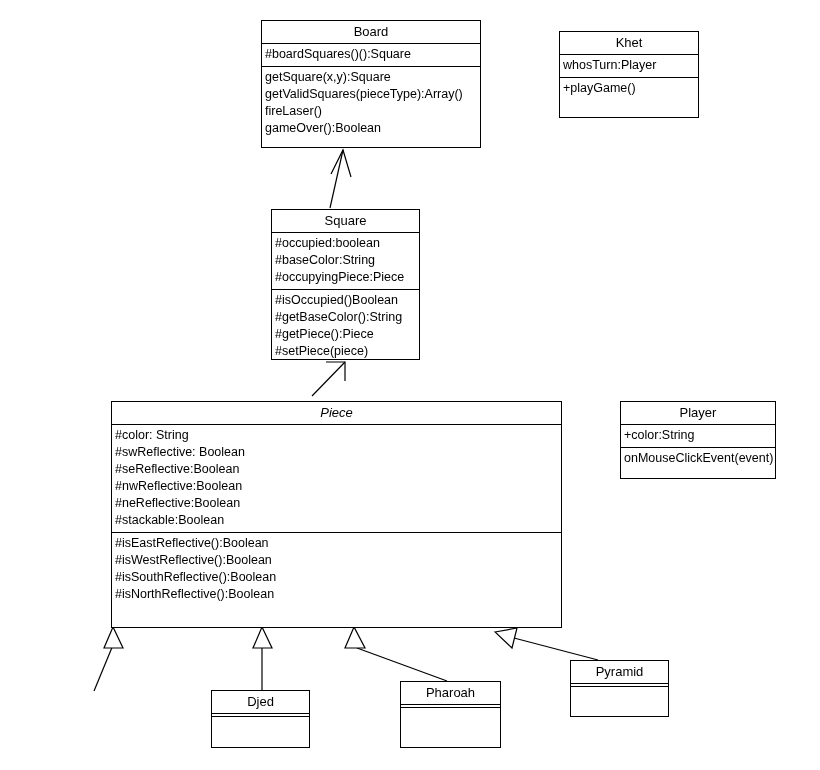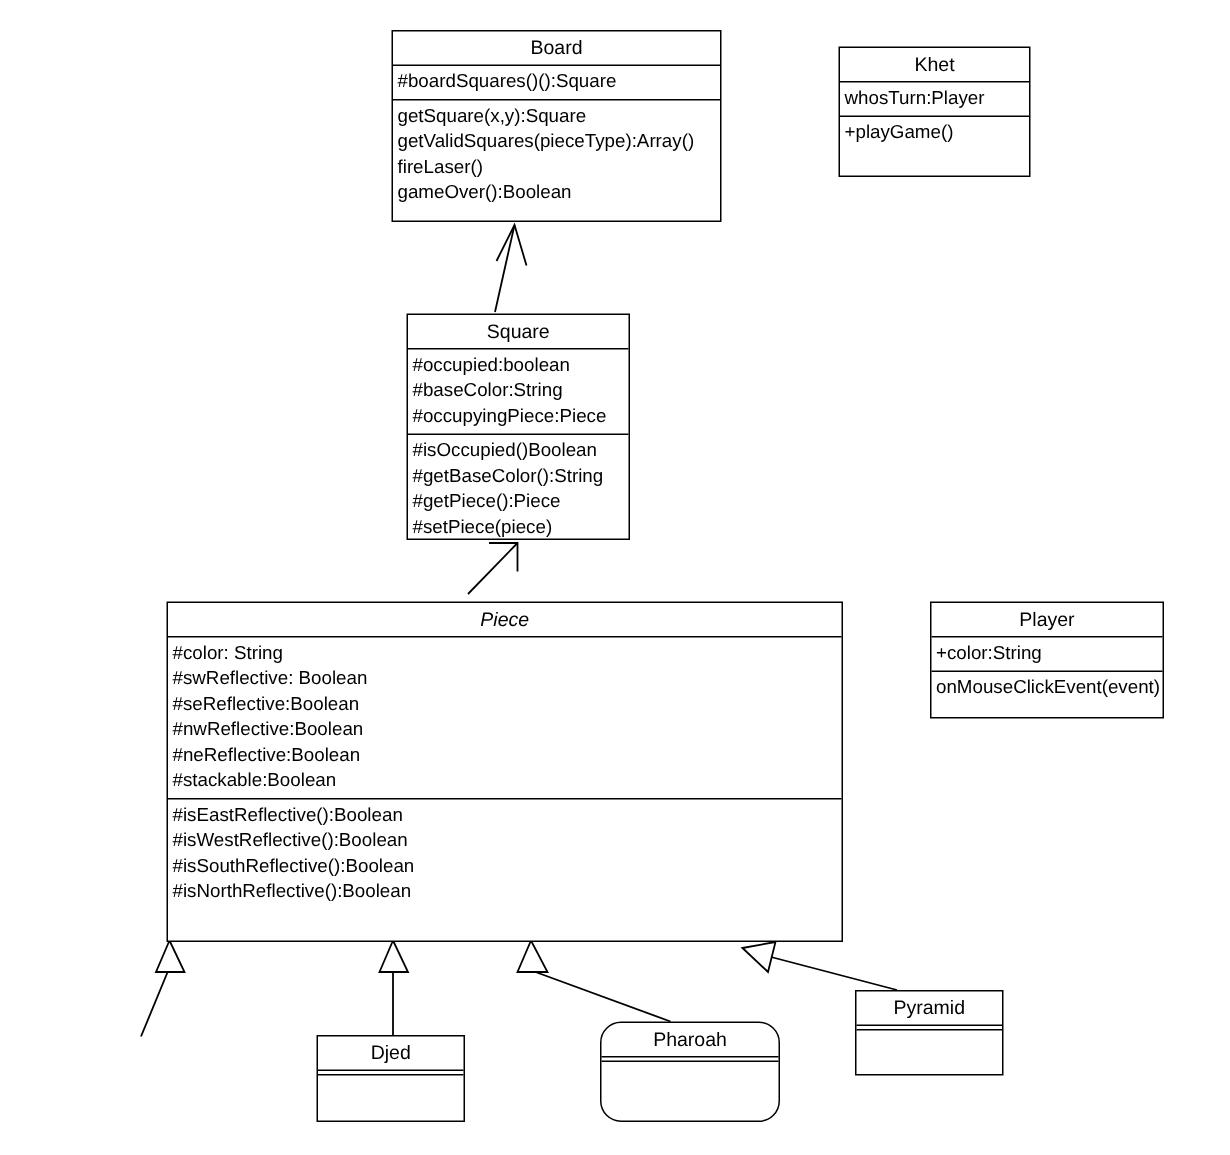--- a/index.html
+++ b/index.html
@@ -126,21 +126,21 @@
       <div class="member">#boardSquares()():Square</div>
     </div>
     <div class="cls-ops">
       <div class="member">getSquare(x,y):Square</div>
       <div class="member">getValidSquares(pieceType):Array()</div>
       <div class="member">fireLaser()</div>
       <div class="member">gameOver():Boolean</div>
     </div>
   </div>
 
-  <div class="uml-class" style="left:559px; top:31px; width:128px; height:87px;justify-content:center;">
+  <div class="uml-class" style="left:559px; top:31px; width:140px; height:87px;justify-content:center;">
     <div class="cls-name">Khet</div>
     <div class="cls-attrs">
       <div class="member">whosTurn:Player</div>
     </div>
     <div class="cls-ops">
       <div class="member">+playGame()</div>
     </div>
   </div>
 
   <div class="uml-class" style="left:271px; top:209px; width:149px; height:151px;">
@@ -186,21 +186,21 @@
     </div>
   </div>
 
 
   <div class="uml-class" style="left:211px; top:690px; width:99px; height:58px;">
     <div class="cls-name">Djed</div>
     <div class="cls-attrs empty-thin"></div>
     <div class="cls-ops empty-body"></div>
   </div>
 
-  <div class="uml-class" style="left:400px; top:681px; width:120px; height:67px;border-radius:14px;">
+  <div class="uml-class" style="left:400px; top:681px; width:101px; height:67px;">
     <div class="cls-name">Pharoah</div>
     <div class="cls-attrs empty-thin"></div>
     <div class="cls-ops empty-body"></div>
   </div>
 
   <div class="uml-class" style="left:570px; top:660px; width:99px; height:57px;">
     <div class="cls-name">Pyramid</div>
     <div class="cls-attrs empty-thin"></div>
     <div class="cls-ops empty-body"></div>
   </div>

